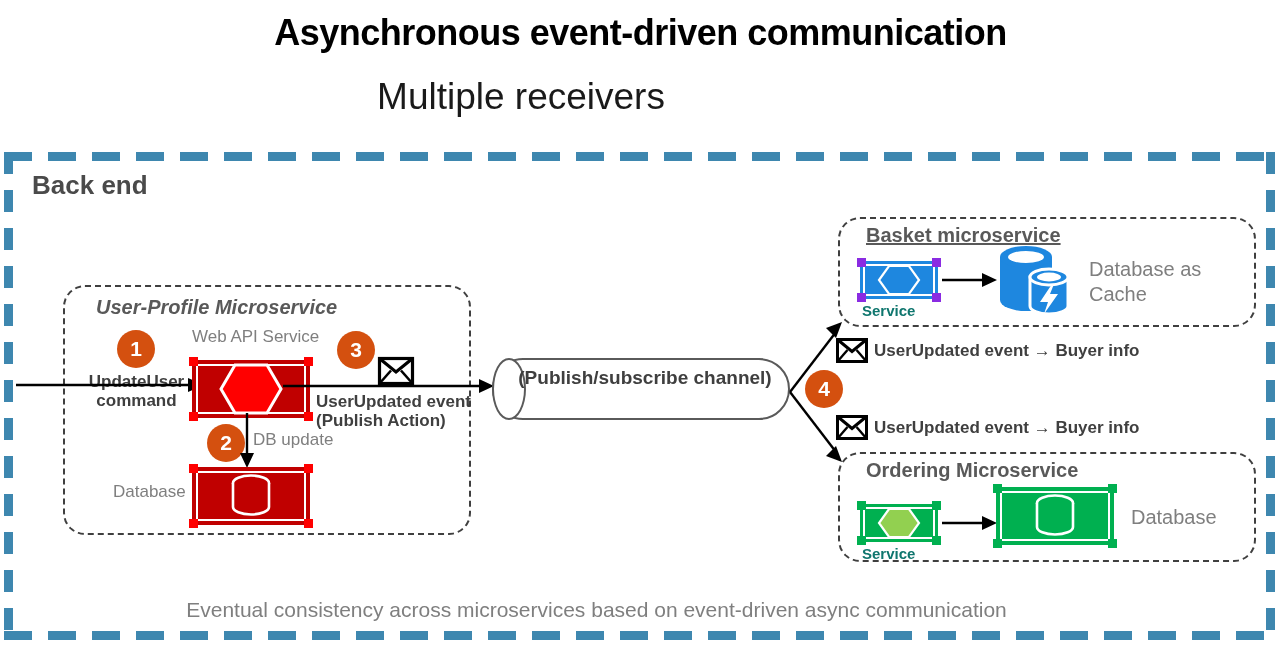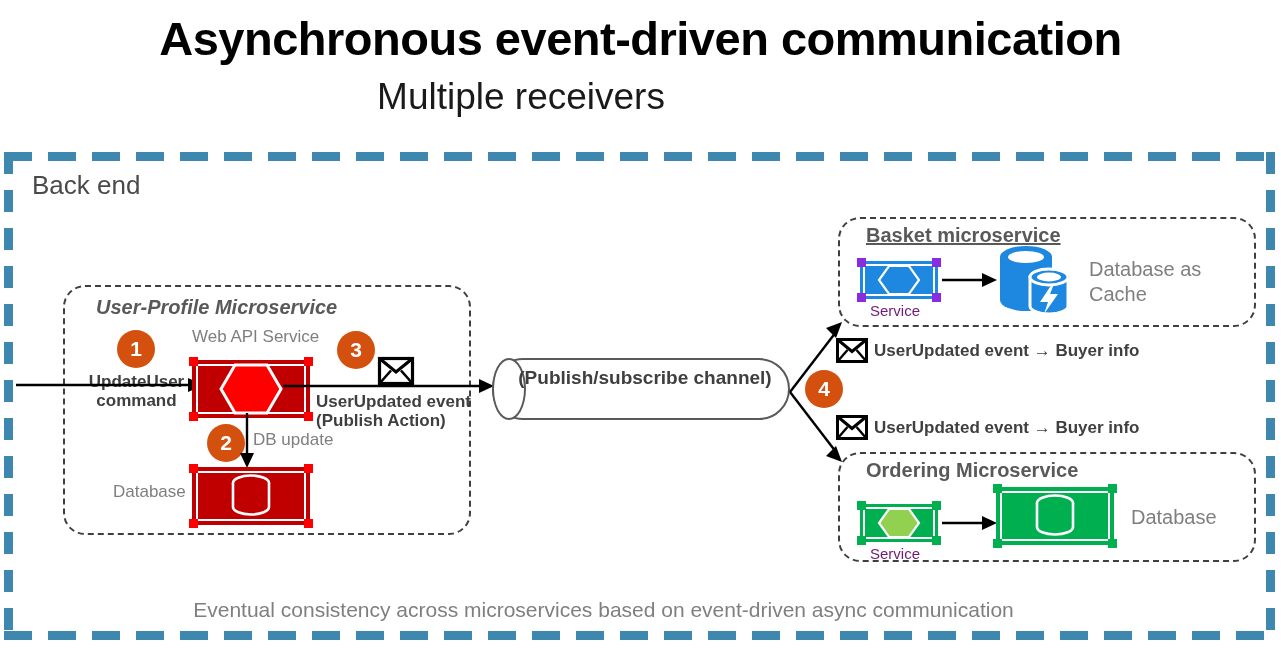--- a/index.html
+++ b/index.html
@@ -7,57 +7,57 @@
   body{
     width:1281px;height:652px;position:relative;overflow:hidden;
     font-family:"Liberation Sans","DejaVu Sans",sans-serif;
     color:#404040;
   }
   .abs{position:absolute;}
 
   
   #title-main{
     left:0;top:14px;width:1281px;text-align:center;
-    font-size:47px;font-weight:bold;color:#000000;
+    font-size:36px;font-weight:bold;color:#000000;
     letter-spacing:-0.5px;line-height:1.05;
     font-family:"Liberation Sans","DejaVu Sans",sans-serif;
   }
   #title-sub{
     left:0;top:78px;width:1042px;text-align:center;
     font-size:37px;font-weight:400;color:#1a1a1a;line-height:1.05;
   }
 
   
   #backend-frame{
     left:4px;top:152px;width:1271px;height:488px;
     box-sizing:border-box;
     background:
       repeating-linear-gradient(to right,#3E87AF 0 28px,transparent 28px 44px) left top/100% 9px no-repeat,
       repeating-linear-gradient(to right,#3E87AF 0 28px,transparent 28px 44px) left bottom/100% 9px no-repeat,
       repeating-linear-gradient(to bottom,#3E87AF 0 22px,transparent 22px 38px) left top/9px 100% no-repeat,
       repeating-linear-gradient(to bottom,#3E87AF 0 22px,transparent 22px 38px) right top/9px 100% no-repeat;
   }
   #backend-label{
-    left:32px;top:170px;font-size:26px;font-weight:normal;color:#4a4a4a;
+    left:32px;top:170px;font-size:26px;font-weight:bold;color:#4a4a4a;
   }
 
   
   .svc-box{
     border:2px dashed #3f3f3f;border-radius:22px;box-sizing:border-box;background:transparent;
   }
   .svc-title{font-size:20px;font-weight:bold;color:#595959;}
 
   
   .node-box{box-sizing:border-box;position:absolute;}
   .node-inner{position:absolute;inset:4px;border:2px solid #ffffff;box-sizing:border-box;}
   .handle{position:absolute;width:9px;height:9px;}
   .hx{position:absolute;}
 
   .lbl-gray{font-size:17px;color:#7f7f7f;font-weight:400;}
-  .lbl-gray-sm{font-size:15px;color:#701a75;font-weight:400;margin-left:8px;}
+  .lbl-gray-sm{font-size:15px;color:#0f766e;font-weight:700;}
   .lbl-bold{font-size:17px;font-weight:bold;color:#3f3f3f;line-height:1.12;}
 
   
   .step{
     position:absolute;width:38px;height:38px;border-radius:50%;
     background:#D4500F;color:#ffffff;font-size:21px;font-weight:bold;
     display:flex;align-items:center;justify-content:center;
   }
 
   
@@ -74,21 +74,21 @@
   #eventbus-text{
     left:500px;top:366px;width:290px;text-align:center;
     font-size:19px;font-weight:bold;color:#3f3f3f;line-height:1.24;
   }
 
   
   .env{position:absolute;}
 
   
   #caption{
-    left:8px;top:598px;width:1191px;text-align:center;
+    left:1px;top:598px;width:1191px;text-align:center;
     font-size:21px;color:#7f7f7f;font-weight:400;
   }
   svg{display:block;overflow:visible;}
 </style>
 </head>
 <body>
 
 <div class="abs" id="title-main">Asynchronous event-driven communication</div>
 <div class="abs" id="title-sub">Multiple receivers</div>
 

